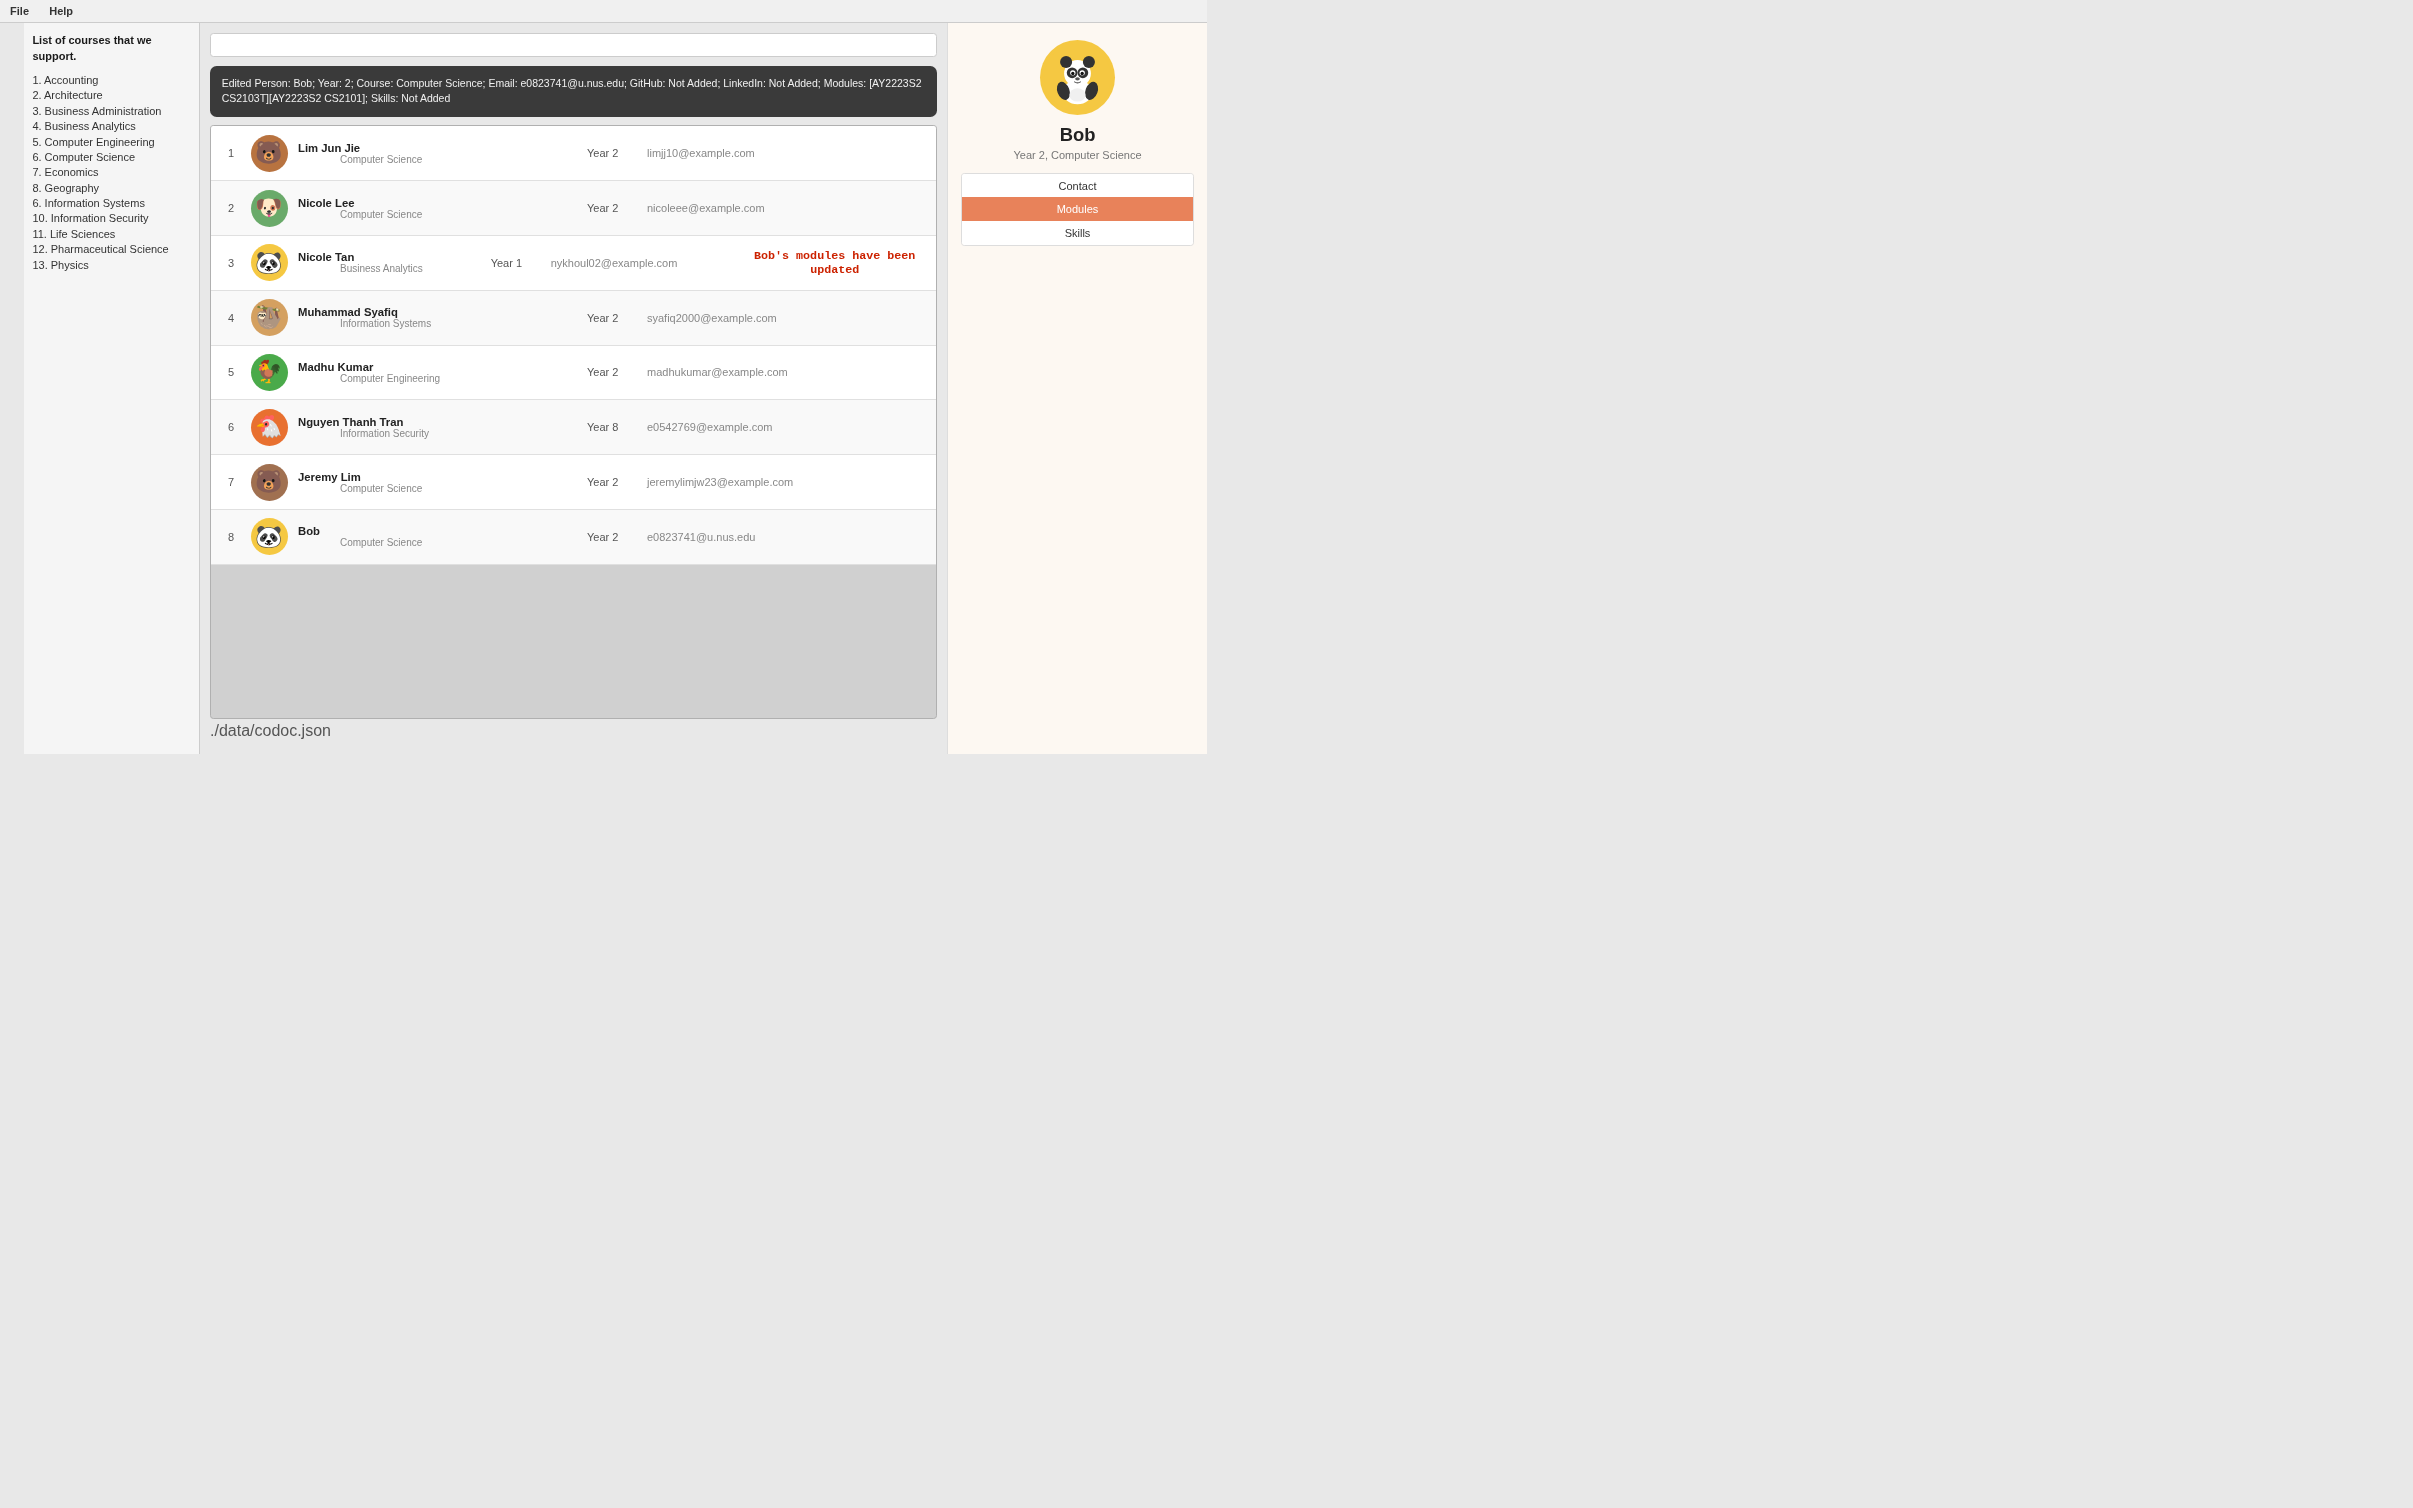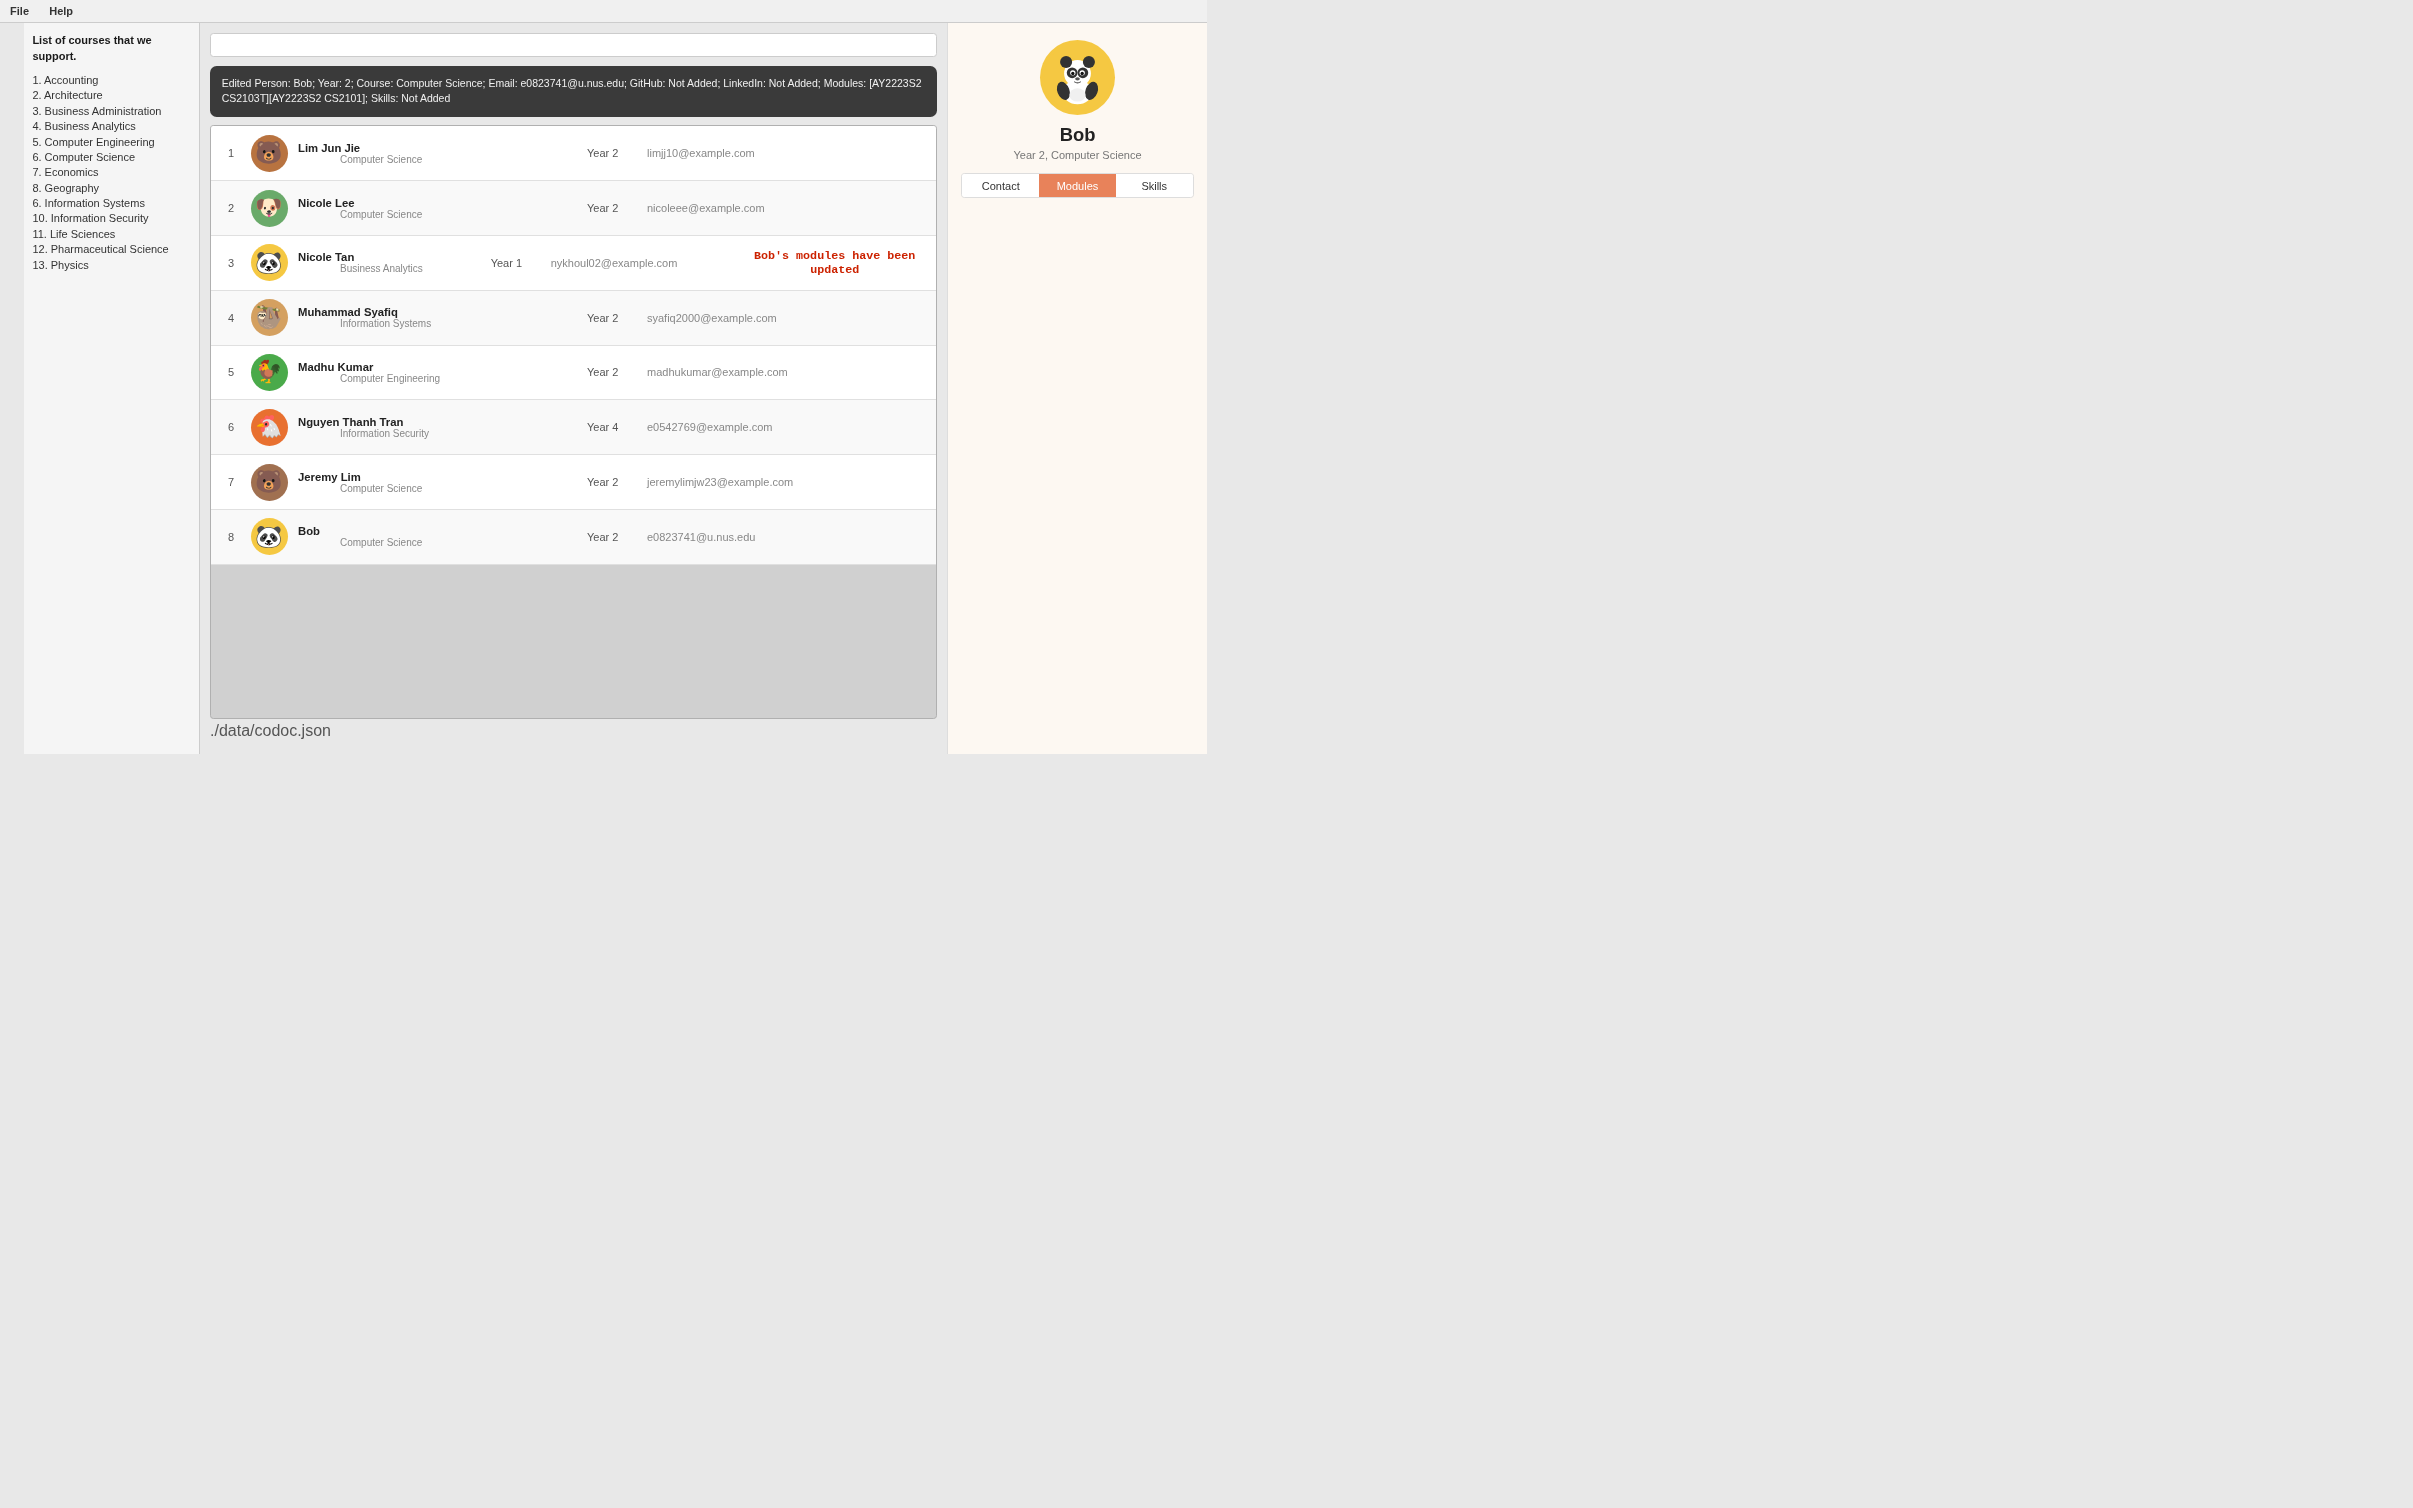--- a/index.html
+++ b/index.html
@@ -219,20 +219,21 @@
     }
 
     .profile-tabs {
       display: flex;
       gap: 0;
       border: 0.8px solid #ddd;
       border-radius: 3.4px;
       overflow: hidden;
       margin-bottom: 10px;
       width: 100%;
+      flex-direction: column;
     }
 
     .profile-tab {
       flex: 1;
       padding: 5.9px 0;
       text-align: center;
       font-size: 11px;
       cursor: pointer;
       background: white;
       color: #333;
@@ -360,21 +361,21 @@
           <div class="person-year">Year 2</div>
           <div class="person-email">madhukumar@example.com</div>
         </div>
         <div class="person-row">
           <div class="row-number">6</div>
           <div class="avatar" style="background: rgb(232, 112, 48); font-size: 22px;">🐔</div>
           <div class="person-info">
             <div class="person-name">Nguyen Thanh Tran</div>
             <div class="person-course">Information Security</div>
           </div>
-          <div class="person-year">Year 4</div>
+          <div class="person-year">Year 8</div>
           <div class="person-email">e0542769@example.com</div>
         </div>
         <div class="person-row">
           <div class="row-number">7</div>
           <div class="avatar" style="background: rgb(160, 112, 80); font-size: 22px;">🐻</div>
           <div class="person-info">
             <div class="person-name">Jeremy Lim</div>
             <div class="person-course">Computer Science</div>
           </div>
           <div class="person-year">Year 2</div>

